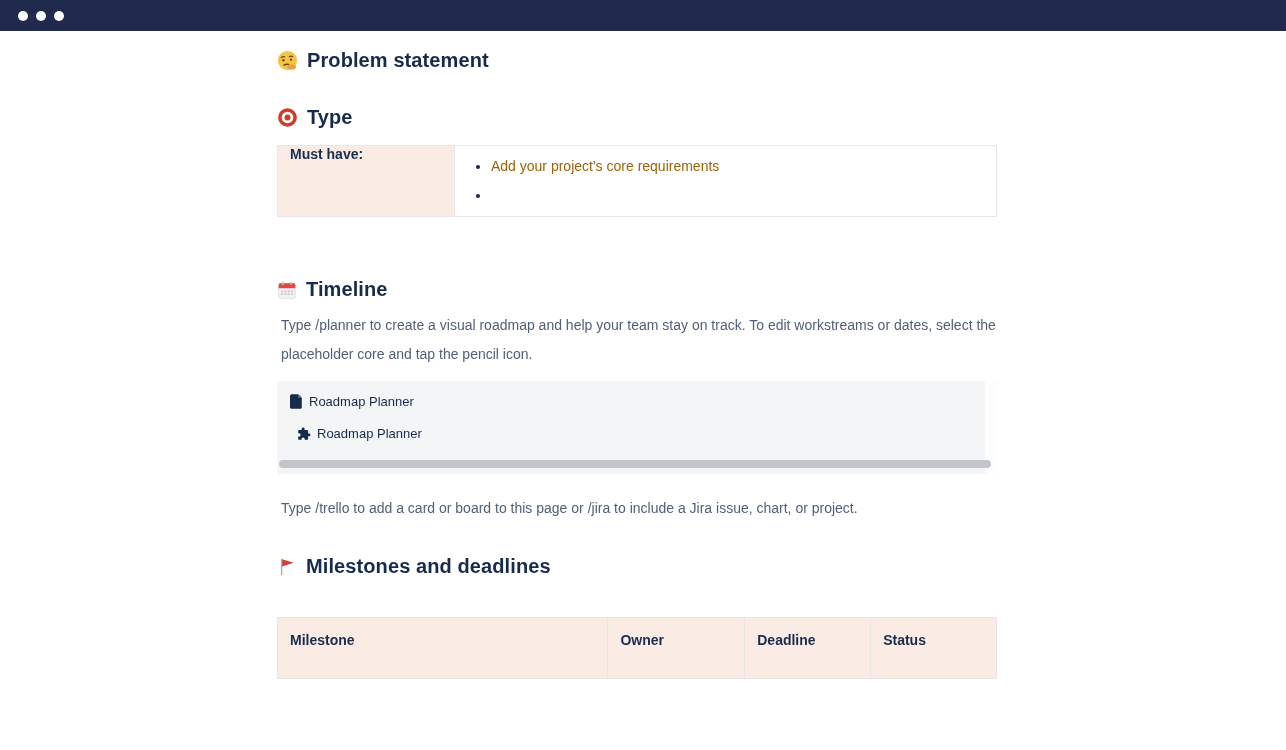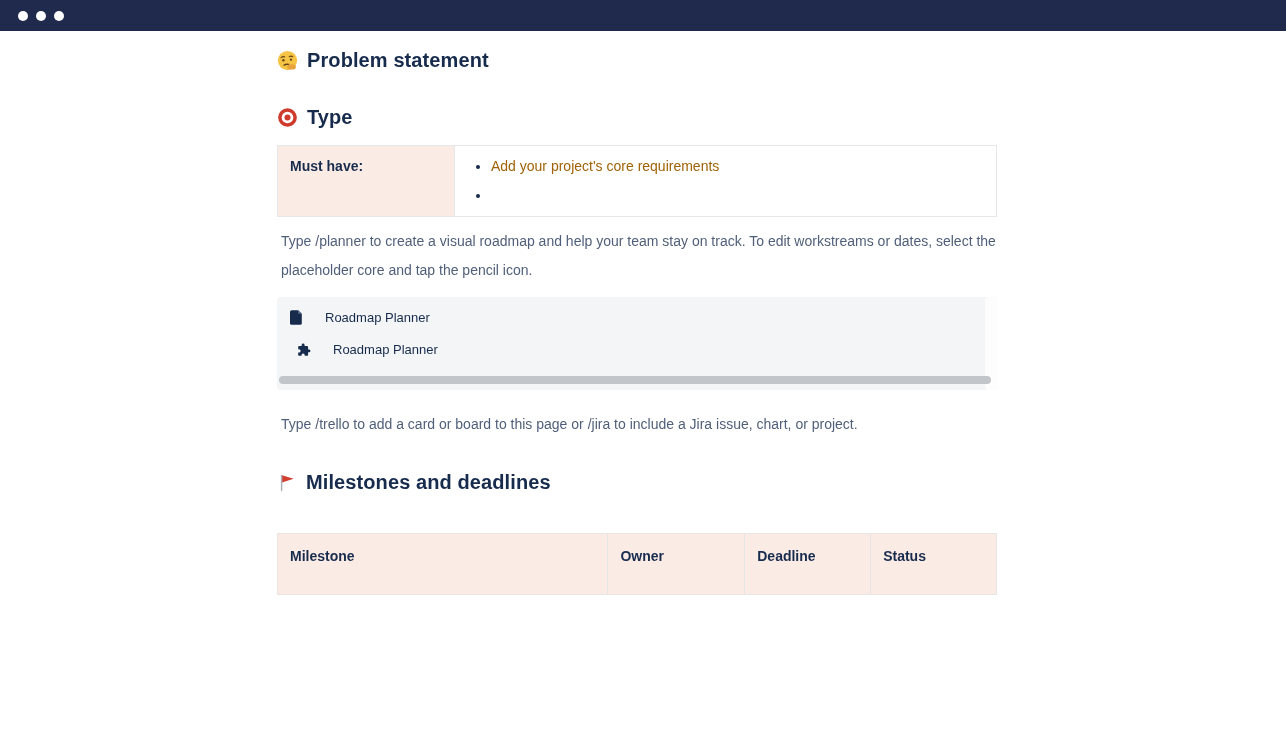--- a/index.html
+++ b/index.html
@@ -71,21 +71,21 @@
   .scope-table td {
     border: 1px solid #e5e7ea;
     vertical-align: top;
     font-size: 14px;
   }
   .scope-table td.label-cell {
     width: 177px;
     background: #fbebe5;
     color: #172b4d;
     font-weight: 700;
-    padding: 12px 12px;
+    padding: 0 12px;
     height: 62px;
   }
   .scope-table td.list-cell {
     background: #ffffff;
     color: #4c5b75;
     padding: 6px 8px;
   }
   .scope-table ul {
     margin: 0;
     padding-left: 28px;
@@ -106,21 +106,21 @@
     width: 720px;
     height: 93px;
     background: #f4f5f7;
     border-radius: 4px;
     overflow: hidden;
   }
   .macro-row {
     position: absolute;
     display: flex;
     align-items: center;
-    gap: 22px;
+    gap: 6px;
     font-size: 13px;
     color: #172b4d;
   }
   .macro-row.row-0 { top: 13px; left: 13px; }
   .macro-row.row-1 { top: 45px; left: 20px; }
   .macro-row .m-icon { display: inline-flex; flex: none; }
 
   .vscroll-track {
     position: absolute;
     top: 0; right: 0;
@@ -209,20 +209,41 @@
           <td class="list-cell">
             <ul>
               <li><span>Add your project's core requirements</span></li>
               <li><span></span></li>
             </ul>
           </td>
         </tr>
       </tbody>
     </table>
 
+    <h2 class="doc-h sec-timeline-h">
+      <span class="h-icon">
+        <svg width="20" height="20" viewBox="0 0 36 36">
+          <rect x="3" y="6" width="30" height="27" rx="3" fill="#f3f3f3" stroke="#c9cdd2" stroke-width="1"></rect>
+          <path d="M3 9 a3 3 0 0 1 3 -3 h24 a3 3 0 0 1 3 3 v6 h-30 z" fill="#dd4b42"></path>
+          <rect x="9" y="3" width="3" height="6" rx="1.5" fill="#b9bec4"></rect>
+          <rect x="24" y="3" width="3" height="6" rx="1.5" fill="#b9bec4"></rect>
+          <g fill="#c4c9ce">
+            <rect x="7" y="19" width="4" height="3"></rect>
+              <rect x="13" y="19" width="4" height="3"></rect>
+              <rect x="19" y="19" width="4" height="3"></rect>
+              <rect x="25" y="19" width="4" height="3"></rect>
+            <rect x="7" y="24" width="4" height="3"></rect>
+              <rect x="13" y="24" width="4" height="3"></rect>
+              <rect x="19" y="24" width="4" height="3"></rect>
+              <rect x="25" y="24" width="4" height="3"></rect>
+          </g>
+        </svg>
+      </span>
+      <span>Timeline</span>
+    </h2>
     <p class="body-text sec-timeline-p">Type /planner to create a visual roadmap and help your team stay on track. To edit workstreams or dates, select the placeholder core and tap the pencil icon.</p>
 
     <div class="macro-box">
       <div class="macro-row row-0">
         <span class="m-icon">
           <svg width="13" height="15" viewBox="0 0 16 18">
             <path d="M2 0 h8 l4.5 4.5 v11.5 a2 2 0 0 1 -2 2 h-10.5 a2 2 0 0 1 -2 -2 v-14 a2 2 0 0 1 2 -2 z" fill="#172b4d"></path>
             <path d="M10 0 l4.5 4.5 h-4.5 z" fill="#5a6a88"></path>
           </svg>
         </span>

